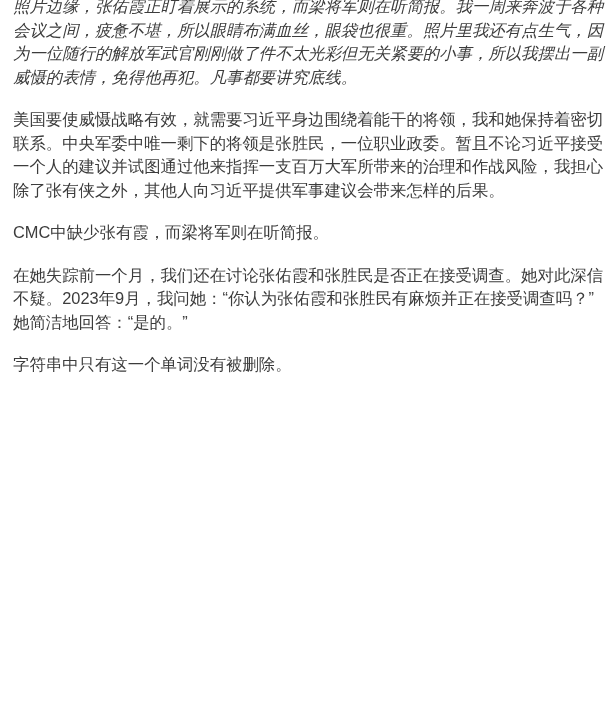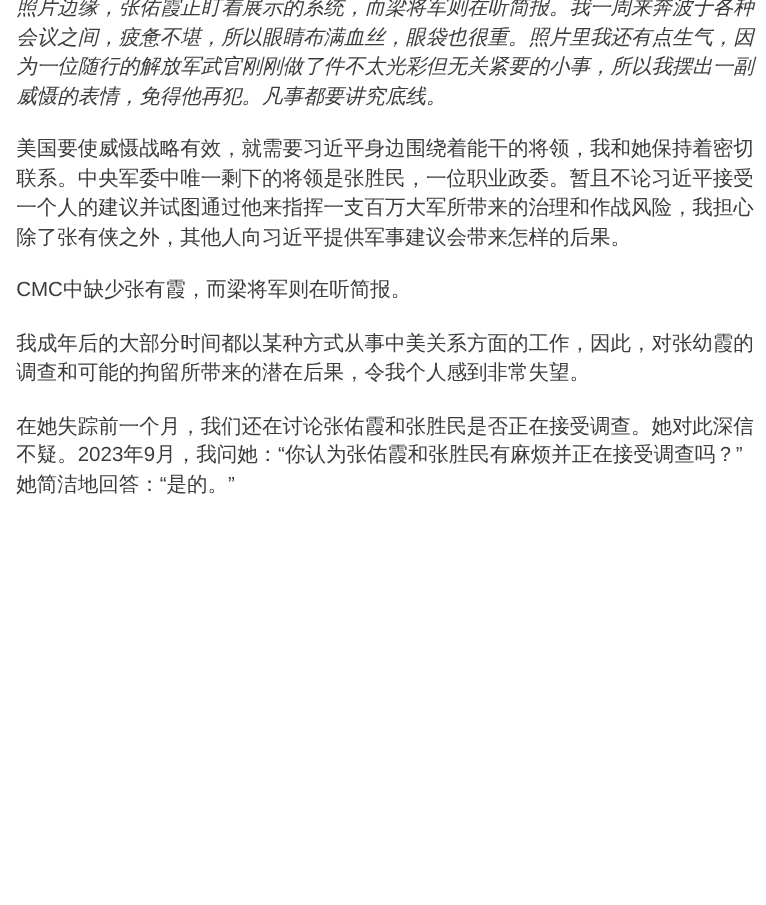--- a/index.html
+++ b/index.html
@@ -35,16 +35,16 @@
   }
 </style>
 </head>
 <body>
 
 <div class="page">
   <article class="content">
     <p class="italic">照片边缘，张佑霞正盯着展示的系统，而梁将军则在听简报。我一周来奔波于各种会议之间，疲惫不堪，所以眼睛布满血丝，眼袋也很重。照片里我还有点生气，因为一位随行的解放军武官刚刚做了件不太光彩但无关紧要的小事，所以我摆出一副威慑的表情，免得他再犯。凡事都要讲究底线。</p>
     <p>美国要使威慑战略有效，就需要习近平身边围绕着能干的将领，我和她保持着密切联系。中央军委中唯一剩下的将领是张胜民，一位职业政委。暂且不论习近平接受一个人的建议并试图通过他来指挥一支百万大军所带来的治理和作战风险，我担心除了张有侠之外，其他人向习近平提供军事建议会带来怎样的后果。</p>
     <p>CMC中缺少张有霞，而梁将军则在听简报。</p>
-    <p>我成年后的大部分时间都以某种方式从事中美关系方面的工作，因此，对张幼霞的调查和可能的拘留所带来的潜在后果，令我个人感到非常失望。</p>
     <p>在她失踪前一个月，我们还在讨论张佑霞和张胜民是否正在接受调查。她对此深信不疑。2023年9月，我问她：“你认为张佑霞和张胜民有麻烦并正在接受调查吗？”她简洁地回答：“是的。”</p>
+    <p>字符串中只有这一个单词没有被删除。</p>
   </article>
 </div>
 
 </body></html>

